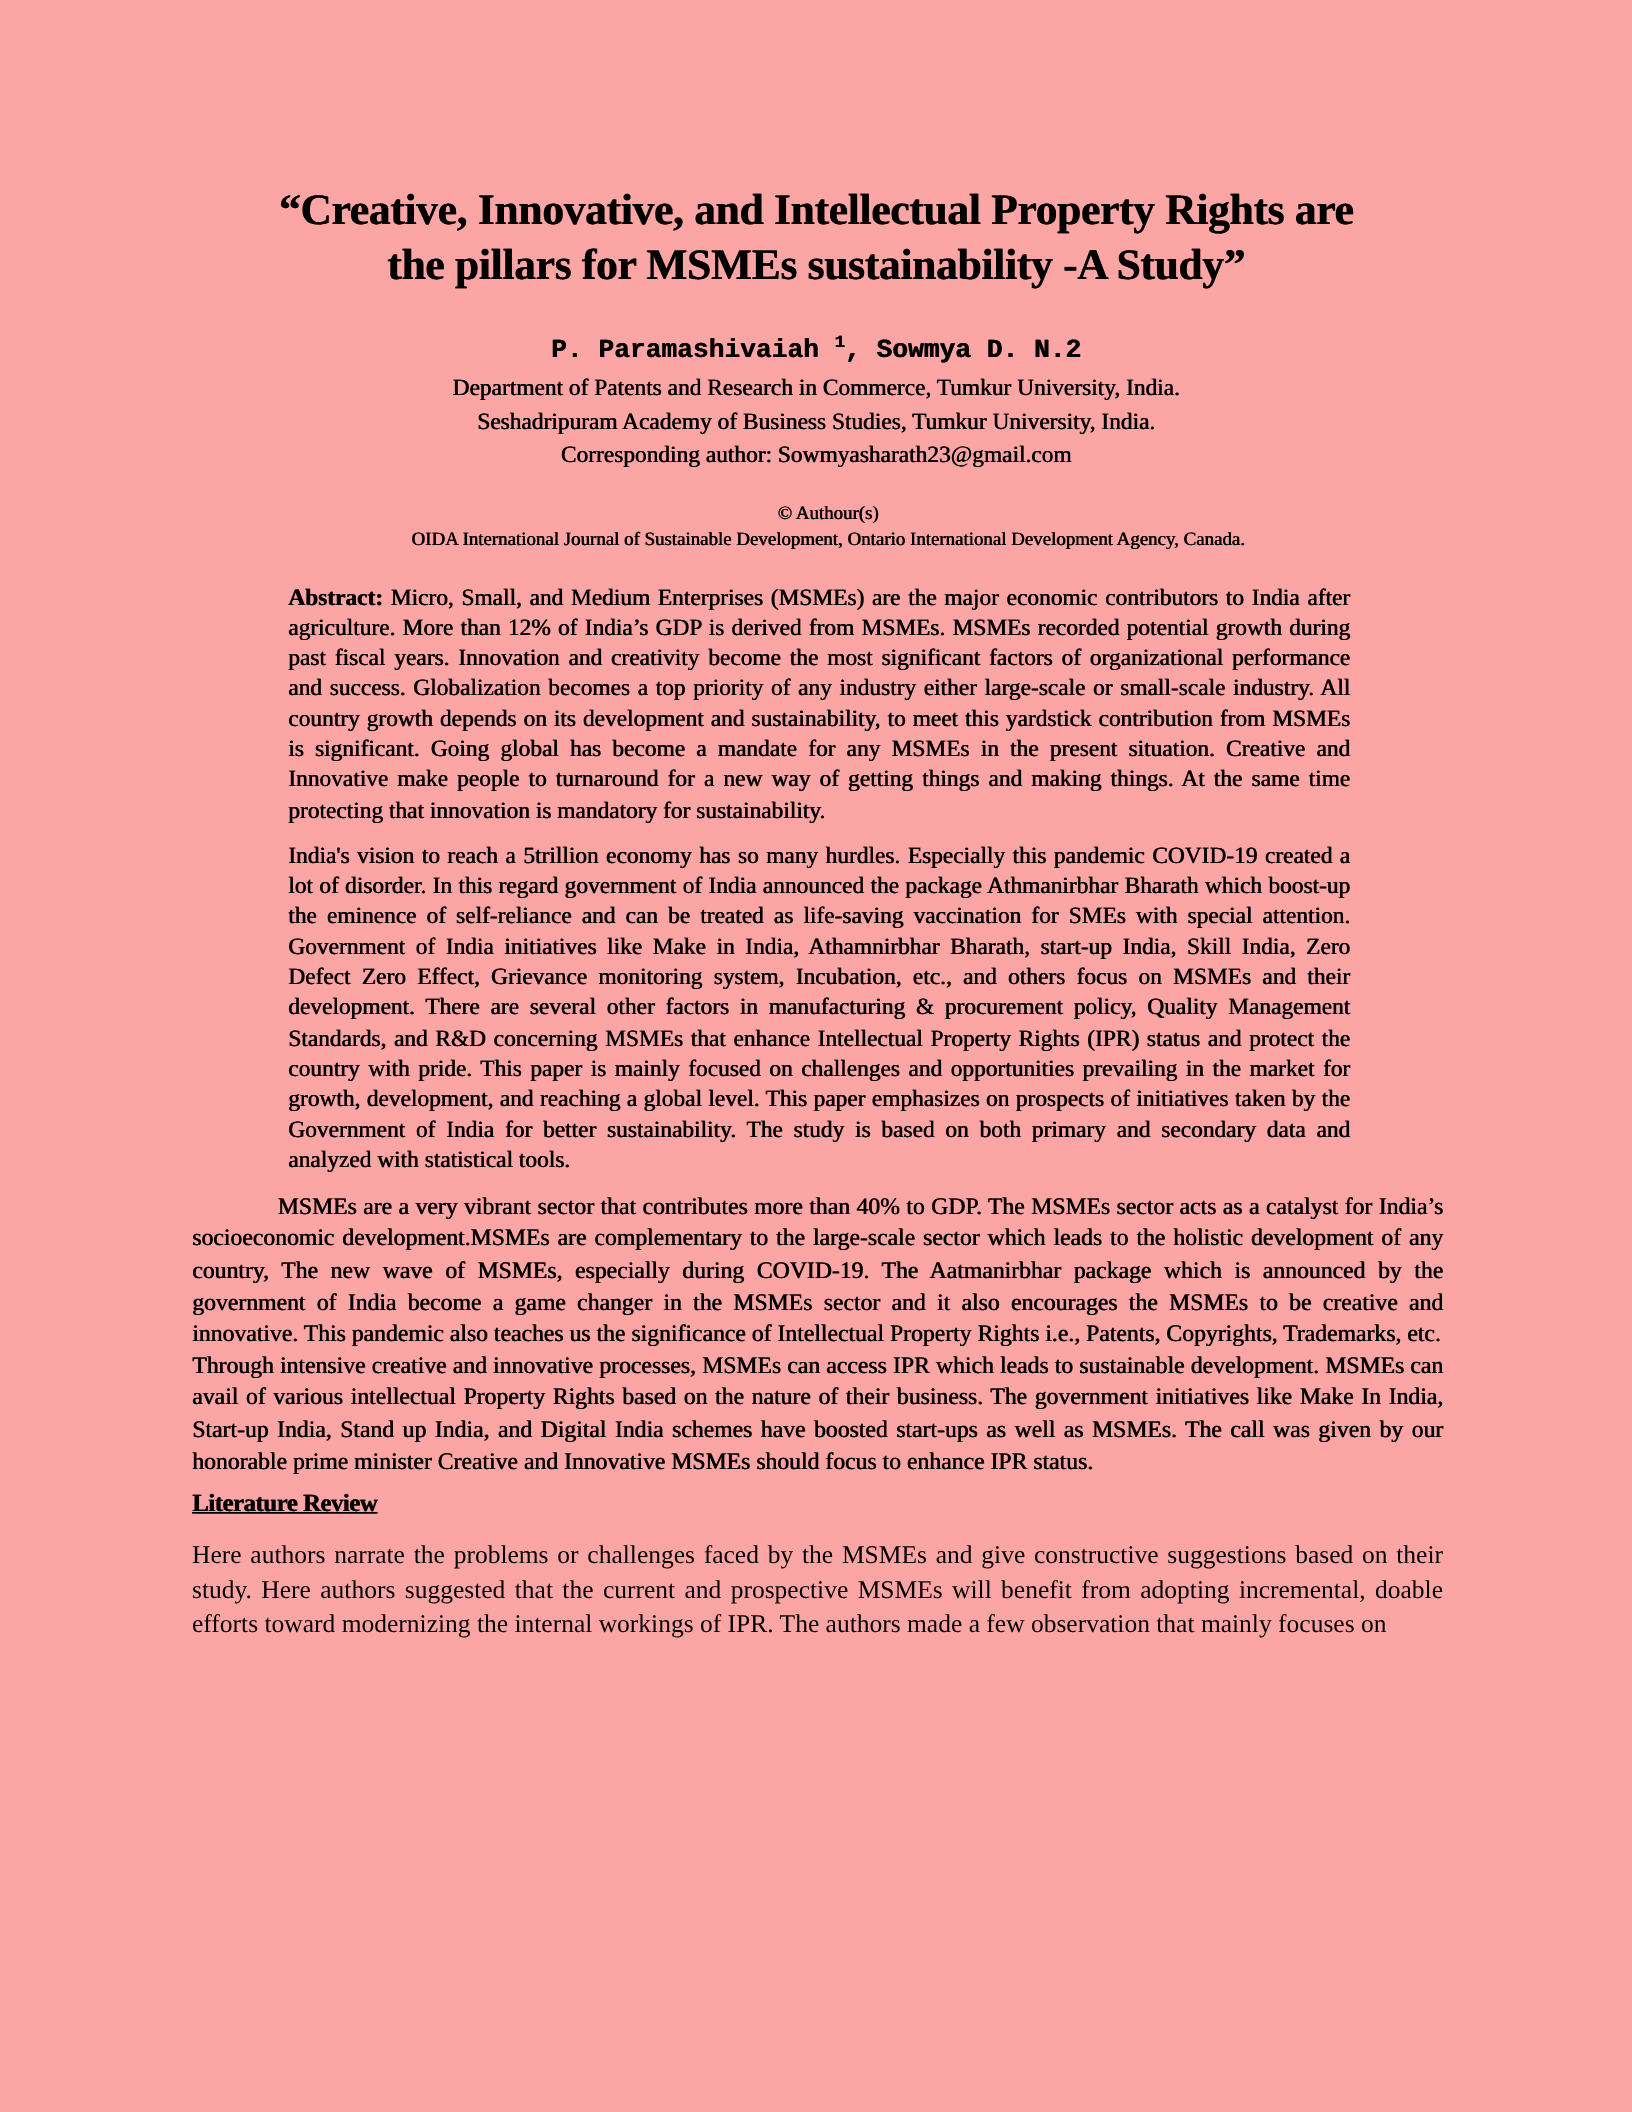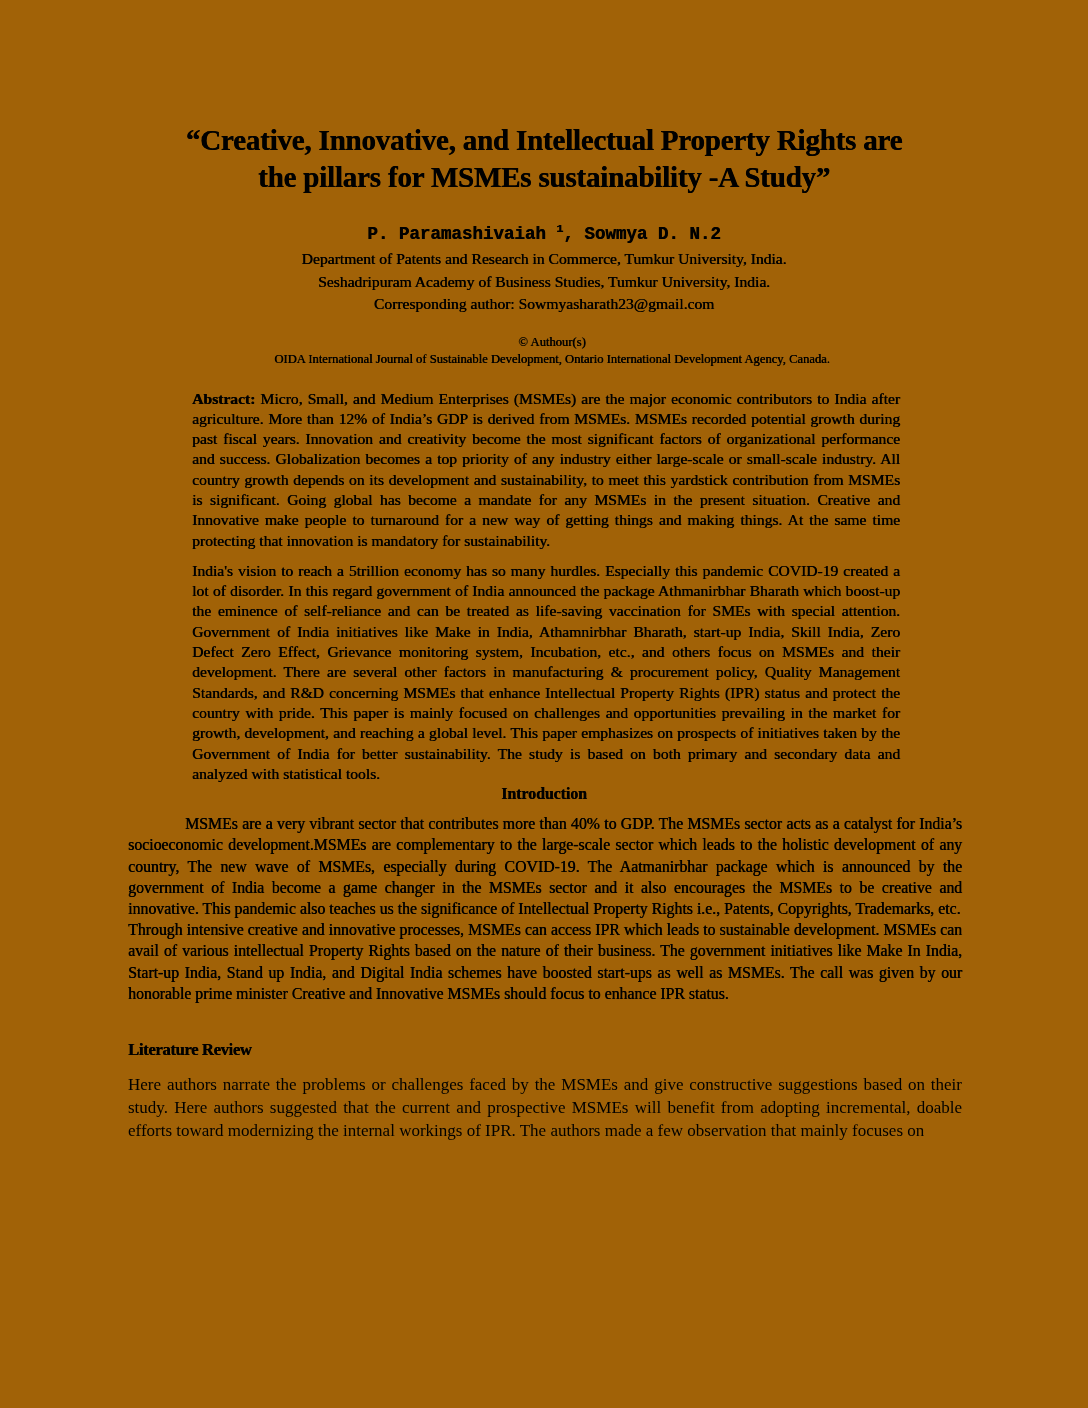--- a/index.html
+++ b/index.html
@@ -4,21 +4,21 @@
 <style>
   html, body {
     margin: 0;
     padding: 0;
     background: #ffffff;
   }
   .page {
     position: relative;
     width: 1088px;
     height: 1408px;
-    background: #a16207;
+    background: #fca5a5;
     color: #000000;
     font-family: "Liberation Serif", serif;
     overflow: hidden;
   }
   
   .thick { text-shadow: 0.45px 0 0 #000; }
 
   .title {
     margin: 122px auto 0 auto;
     width: 900px;
@@ -75,24 +75,25 @@
   }
   .body-text {
     margin: 10px 126px 0 128px;
     text-align: justify;
     font-size: 15.8px;
     line-height: 21.2px;
   }
   .body-text p { margin: 0; }
   .first-indent { text-indent: 57px; }
   .lit-head {
-    margin: 36px 126px 0 128px;
+    margin: 7px 126px 0 128px;
     font-size: 16.5px;
     font-weight: bold;
     letter-spacing: -0.3px;
+    text-decoration: underline;
   }
   .lit-para {
     margin: 13px 126px 0 128px;
     text-align: justify;
     font-size: 17px;
     line-height: 23px;
     font-weight: normal;
   }
   b.runin { font-weight: bold; }
 </style>
@@ -118,21 +119,20 @@
     <div>© Authour(s)</div>
     <div>OIDA International Journal of Sustainable Development, Ontario International Development Agency, Canada.</div>
   </div>
 
   <div class="abstract thick">
     <p><b class="runin">Abstract:</b><span> Micro, Small, and Medium Enterprises (MSMEs) are the major economic contributors to India after agriculture. More than 12% of India’s GDP is derived from MSMEs. MSMEs recorded potential growth during past fiscal years. Innovation and creativity become the most significant factors of organizational performance and success. Globalization becomes a top priority of any industry either large-scale or small-scale industry. All country growth depends on its development and sustainability, to meet this yardstick contribution from MSMEs is significant. Going global has become a mandate for any MSMEs in the present situation. Creative and Innovative make people to turnaround for a new way of getting things and making things. At the same time protecting that innovation is mandatory for sustainability.</span></p>
     <p>India's vision to reach a 5trillion economy has so many hurdles. Especially this pandemic COVID-19 created a lot of disorder. In this regard government of India announced the package Athmanirbhar Bharath which boost-up the eminence of self-reliance and can be treated as life-saving vaccination for SMEs with special attention. Government of India initiatives like Make in India, Athamnirbhar Bharath, start-up India, Skill India, Zero Defect Zero Effect, Grievance monitoring system, Incubation, etc., and others focus on MSMEs and their development.  There are several other factors in manufacturing &amp; procurement policy, Quality Management Standards, and R&amp;D concerning MSMEs that enhance Intellectual Property Rights (IPR) status and protect the country with pride. This paper is mainly focused on challenges and opportunities prevailing in the market for growth, development, and reaching a global level. This paper emphasizes on prospects of initiatives taken by the Government of India for better sustainability. The study is based on both primary and secondary data and analyzed with statistical tools.</p>
   </div>
 
 
-  <div class="intro-head thick">Introduction</div>
 
   <div class="body-text thick">
     <p class="first-indent">MSMEs are a very vibrant sector that contributes more than 40% to GDP. The MSMEs sector acts as a catalyst for India’s socioeconomic development.MSMEs are complementary to the large-scale sector which leads to the holistic development of any country, The new wave of MSMEs, especially during COVID-19. The Aatmanirbhar package which is announced by the government of India become a game changer in the MSMEs sector and it also encourages the MSMEs to be creative and innovative. This pandemic also teaches us the significance of Intellectual Property Rights i.e., Patents, Copyrights, Trademarks, etc.</p>
     <p>Through intensive creative and innovative processes, MSMEs can access IPR which leads to sustainable development. MSMEs can avail of various intellectual Property Rights based on the nature of their business. The government initiatives like Make In India, Start-up India, Stand up India, and Digital India schemes have boosted start-ups as well as MSMEs. The call was given by our honorable prime minister Creative and Innovative MSMEs should focus to enhance IPR status.</p>
   </div>
 
   <div class="lit-head thick">Literature Review</div>
 
   <p class="lit-para">Here authors narrate the problems or challenges faced by the MSMEs and give constructive suggestions based on their study. Here authors suggested that the current and prospective MSMEs will benefit from adopting incremental, doable efforts toward modernizing the internal workings of IPR. The authors made a few observation that mainly focuses on</p>
 

